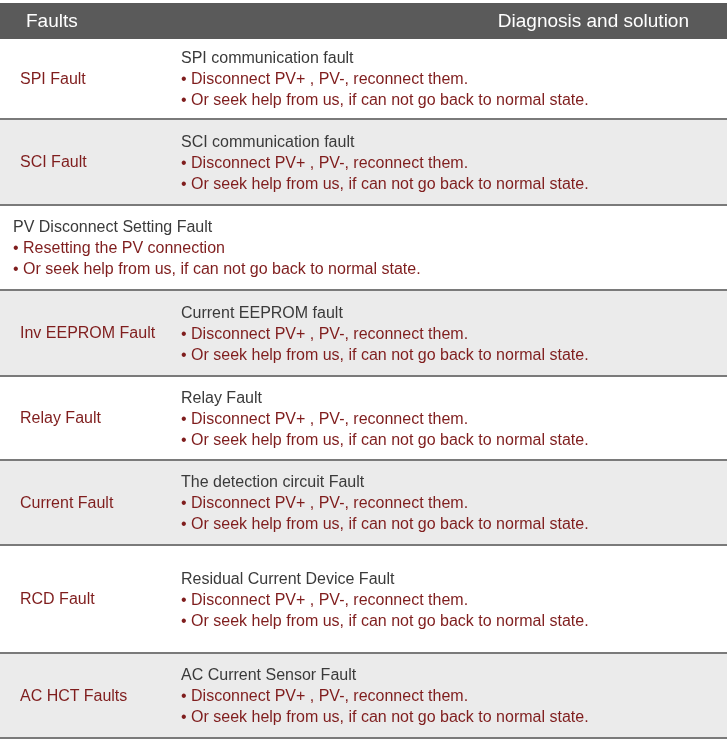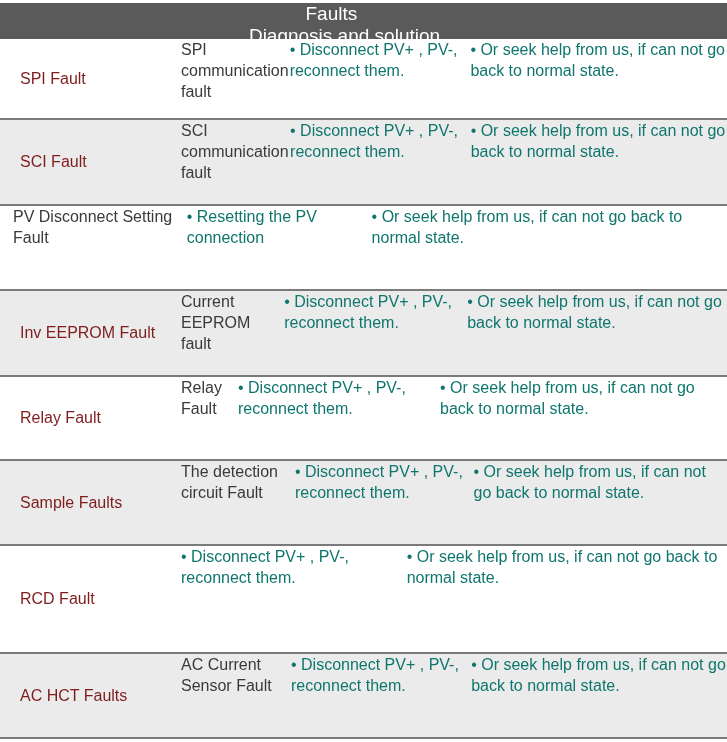--- a/index.html
+++ b/index.html
@@ -1,26 +1,26 @@
 <!DOCTYPE html>
 <html><head>
   <meta charset="utf-8">
   <style>
     html, body { margin: 0; padding: 0; background: #ffffff; }
     body { width: 727px; height: 742px; overflow: hidden; font-family: "Liberation Sans", sans-serif; color: #3a3a3a; }
     .table { position: absolute; left: 0; top: 3px; width: 727px; }
-    .header { display: flex; height: 36px; background: #5a5a5a; color: #ffffff; font-size: 19px; align-items: center; flex-direction: column; }
+    .header { display: flex; height: 36px; background: #5a5a5a; color: #ffffff; font-size: 19px; align-items: center; }
     .header .c1 { width: 168px; padding-left: 26px; box-sizing: border-box; }
-    .header .c2 { flex: 1; text-align: center; padding-right: 38px; }
+    .header .c2 { flex: 1; text-align: right; padding-right: 38px; }
     .row { display: flex; border-bottom: 2px solid #7a7a7a; box-sizing: border-box; }
     .row.shaded { background: #ebebeb; }
     .row .c1 { width: 168px; display: flex; align-items: center; padding-left: 20px; box-sizing: border-box; font-size: 16px; color: #7f1d1d; }
-    .row .c2 { flex: 1; padding-left: 13px; display: flex; flex-direction: row; justify-content: center; font-size: 16px; line-height: 21px; }
+    .row .c2 { flex: 1; padding-left: 13px; display: flex; flex-direction: column; justify-content: center; font-size: 16px; line-height: 21px; }
     .title { color: #3a3a3a; }
-    .bullet { color: #0f766e; }
+    .bullet { color: #7f1d1d; }
   </style>
 </head>
 <body>
 
 <div class="table">
   <div class="header">
     <div class="c1">Faults</div>
     <div class="c2">Diagnosis and solution</div>
   </div>
 
@@ -62,31 +62,32 @@
   <div class="row" style="height:84px">
     <div class="c1">Relay Fault</div>
     <div class="c2">
       <div class="title">Relay Fault</div>
       <div class="bullet">• Disconnect PV+ , PV-, reconnect them.</div>
       <div class="bullet">• Or seek help from us, if can not go back to normal state.</div>
     </div>
   </div>
 
   <div class="row shaded" style="height:85px">
-    <div class="c1">Sample Faults</div>
+    <div class="c1">Current Fault</div>
     <div class="c2">
       <div class="title">The detection circuit Fault</div>
       <div class="bullet">• Disconnect PV+ , PV-, reconnect them.</div>
       <div class="bullet">• Or seek help from us, if can not go back to normal state.</div>
     </div>
   </div>
 
   <div class="row" style="height:108px">
     <div class="c1">RCD Fault</div>
     <div class="c2">
+      <div class="title">Residual Current Device Fault</div>
       <div class="bullet">• Disconnect PV+ , PV-, reconnect them.</div>
       <div class="bullet">• Or seek help from us, if can not go back to normal state.</div>
     </div>
   </div>
 
   <div class="row shaded" style="height:85px">
     <div class="c1">AC HCT Faults</div>
     <div class="c2">
       <div class="title">AC Current Sensor Fault</div>
       <div class="bullet">• Disconnect PV+ , PV-, reconnect them.</div>

